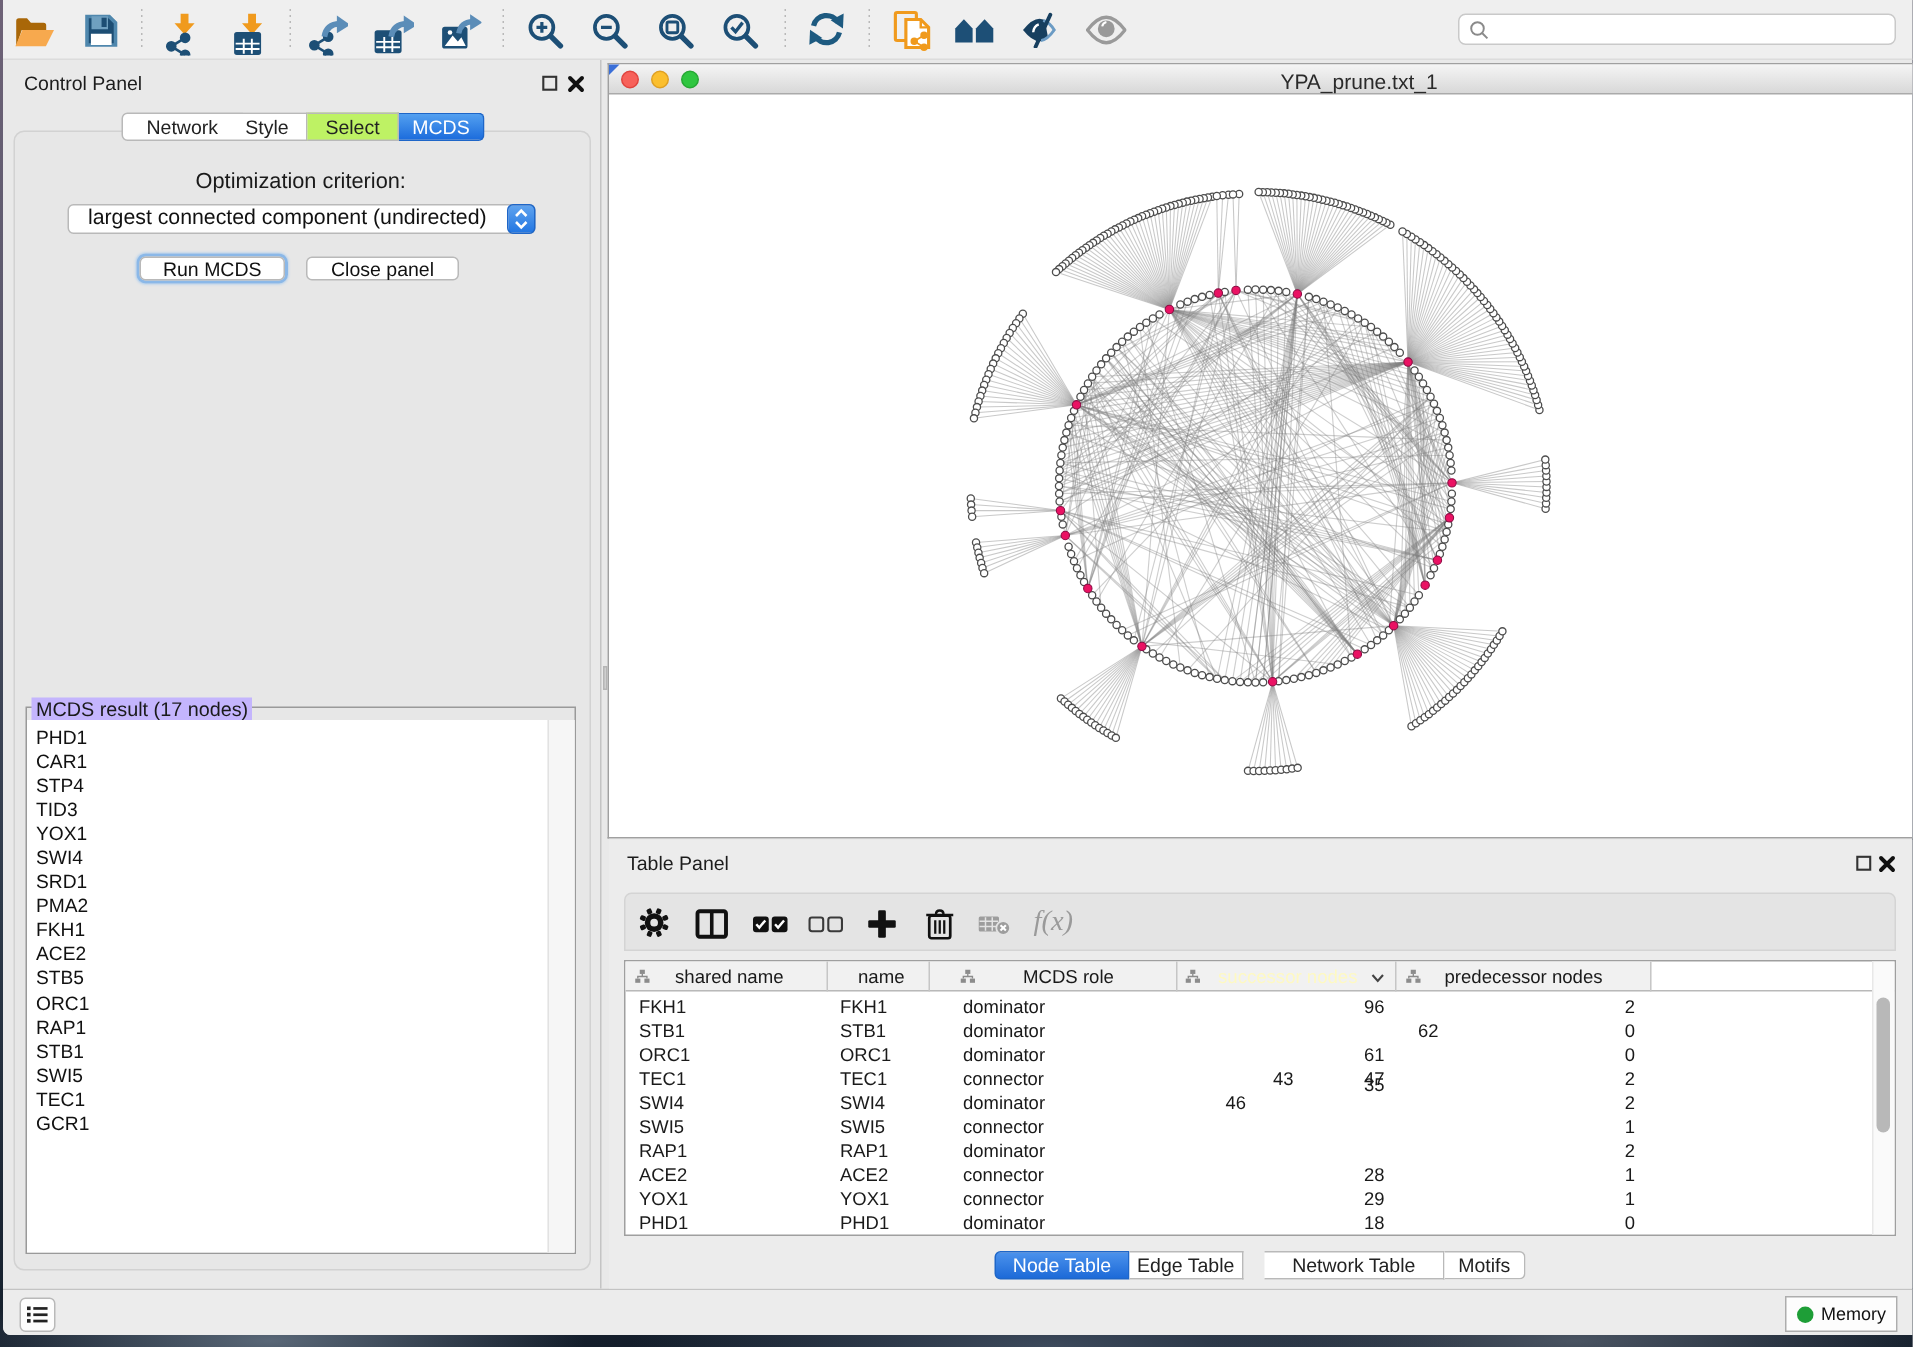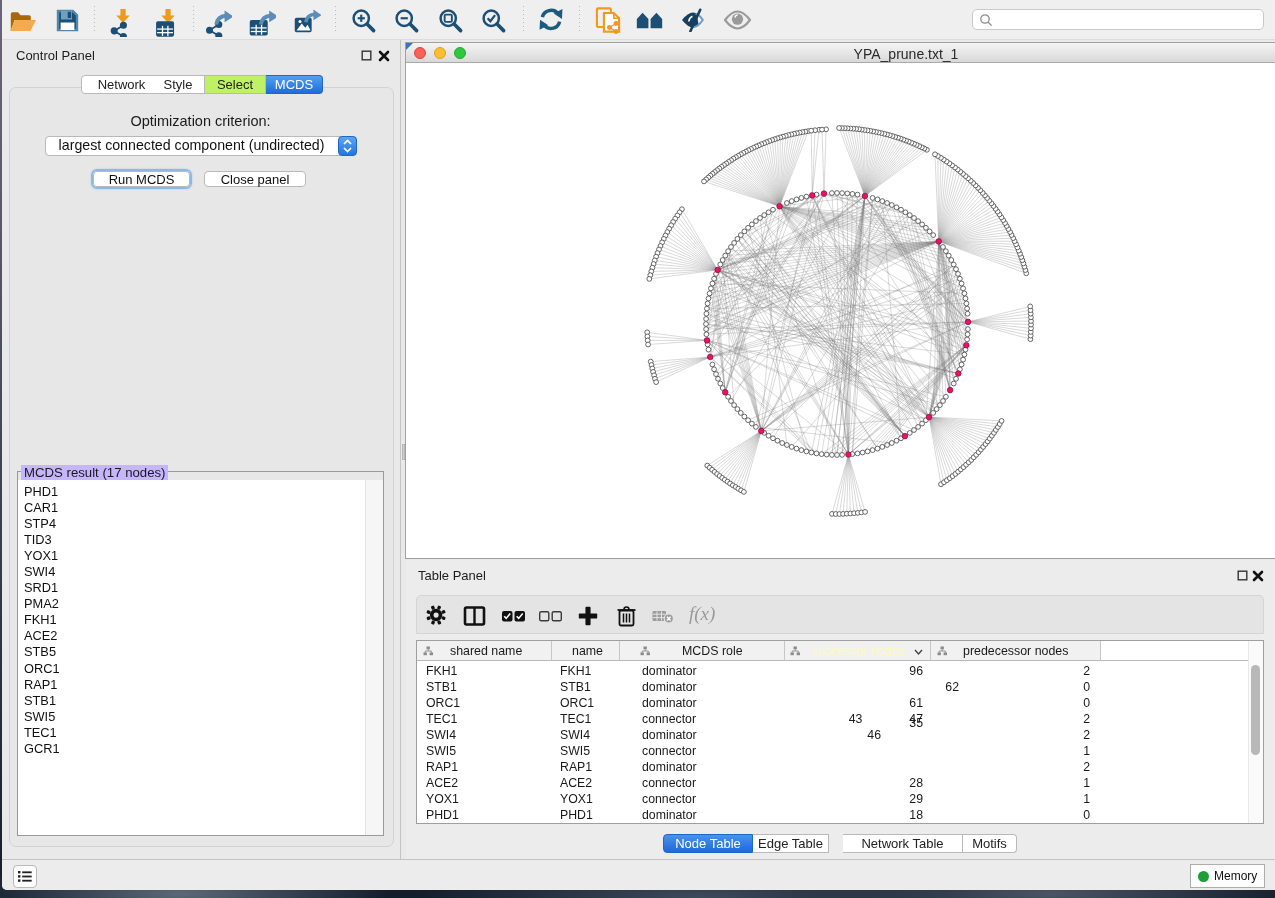--- a/index.html
+++ b/index.html
@@ -1233,21 +1233,21 @@
 <div class="cell" style="left:788px;top:695px;width:135px;text-align:right">61</div>
 <div class="cell" style="left:928px;top:695px;width:162px;text-align:right">0</div>
 <div class="cell" style="left:426px;top:711px;width:120px">TEC1</div>
 <div class="cell" style="left:560px;top:711px;width:65px">TEC1</div>
 <div class="cell" style="left:642px;top:711px;width:138px">connector</div>
 <div class="cell" style="left:788px;top:711px;width:135px;text-align:right">47</div>
 <div class="cell" style="left:928px;top:711px;width:162px;text-align:right">2</div>
 <div class="cell" style="left:426px;top:727px;width:120px">SWI4</div>
 <div class="cell" style="left:560px;top:727px;width:65px">SWI4</div>
 <div class="cell" style="left:642px;top:727px;width:138px">dominator</div>
-<div class="cell" style="left:746px;top:727px;width:135px;text-align:right">46</div>
+<div class="cell" style="left:817px;top:727px;width:135px;text-align:left">46</div>
 <div class="cell" style="left:928px;top:727px;width:162px;text-align:right">2</div>
 <div class="cell" style="left:426px;top:743px;width:120px">SWI5</div>
 <div class="cell" style="left:560px;top:743px;width:65px">SWI5</div>
 <div class="cell" style="left:642px;top:743px;width:138px">connector</div>
 <div class="cell" style="left:788px;top:711px;width:135px;text-align:center">43</div>
 <div class="cell" style="left:928px;top:743px;width:162px;text-align:right">1</div>
 <div class="cell" style="left:426px;top:759px;width:120px">RAP1</div>
 <div class="cell" style="left:560px;top:759px;width:65px">RAP1</div>
 <div class="cell" style="left:642px;top:759px;width:138px">dominator</div>
 <div class="cell" style="left:788px;top:715px;width:135px;text-align:right">35</div>

